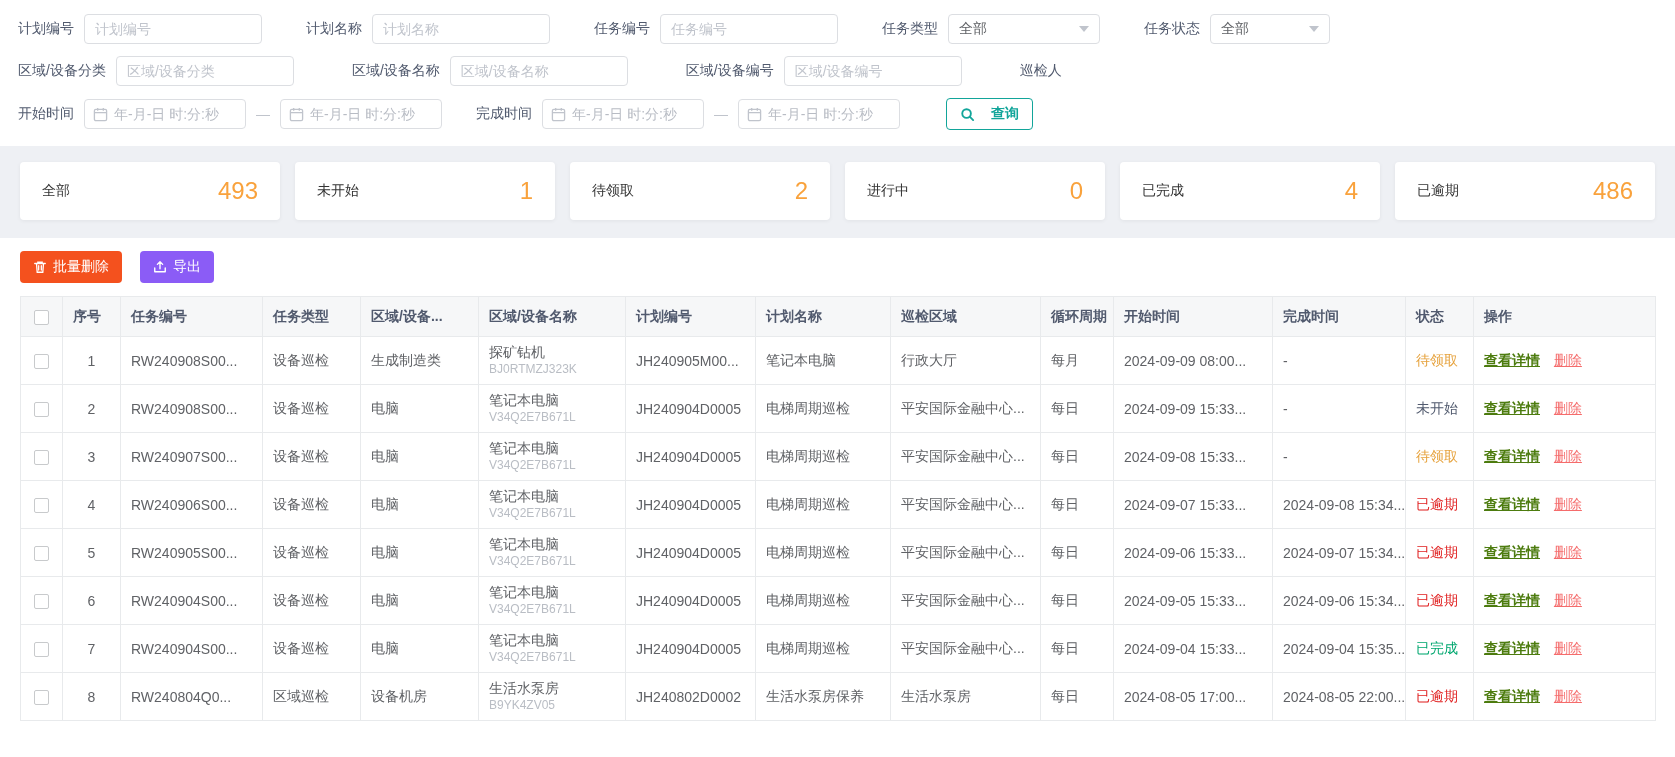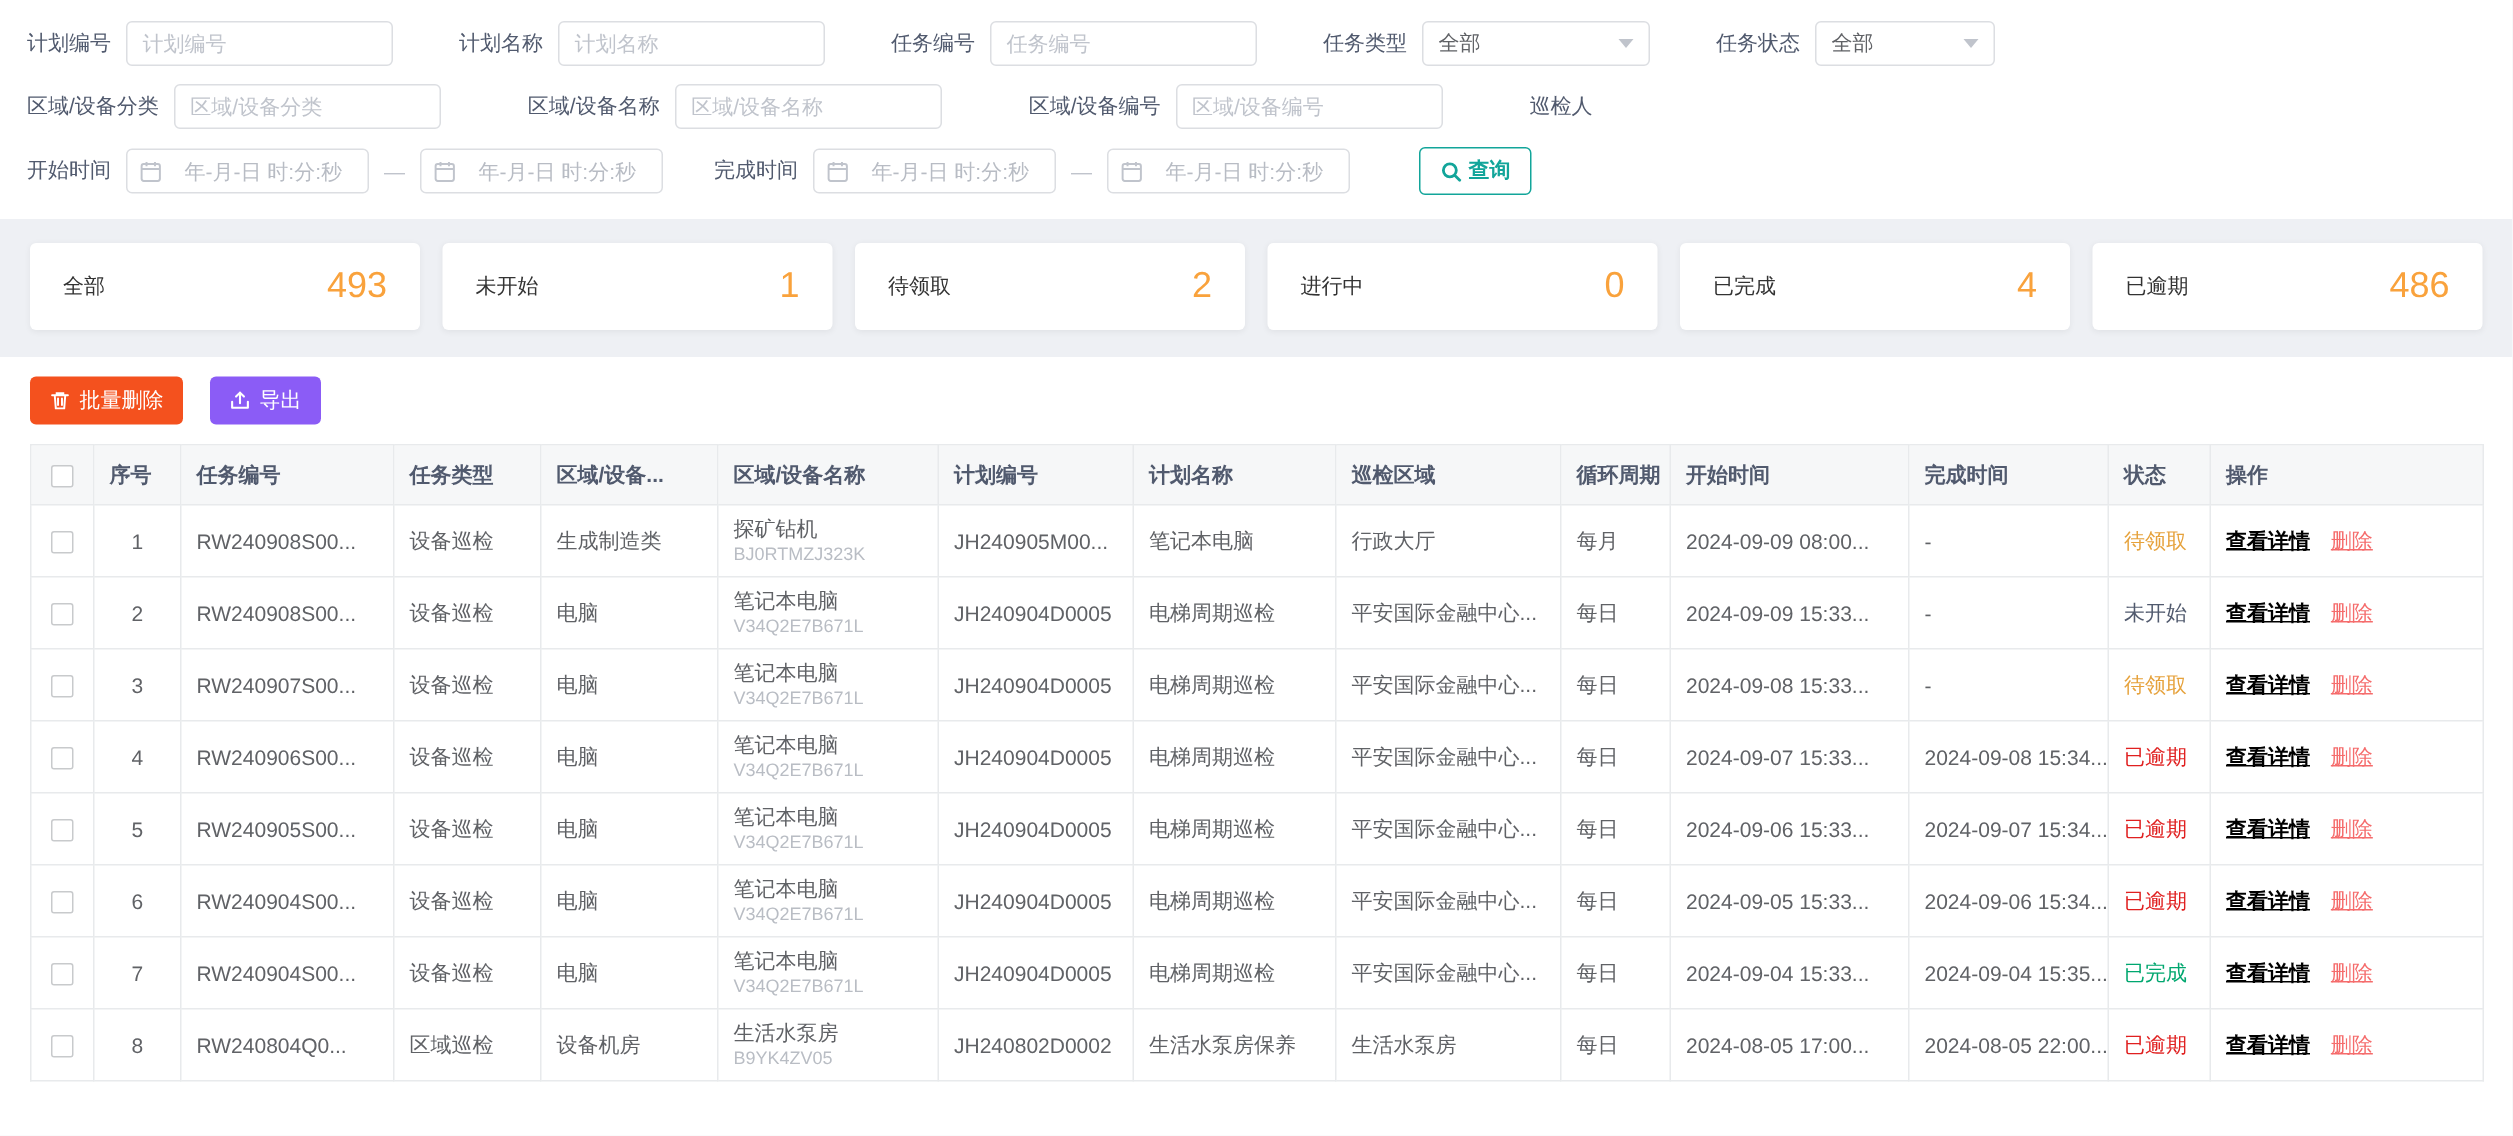--- a/index.html
+++ b/index.html
@@ -34,28 +34,28 @@
     width: 0; height: 0; border-left: 5px solid transparent;
     border-right: 5px solid transparent; border-top: 6px solid #c0c4cc;
   }
   .date-input {
     height: 30px; width: 162px; border: 1px solid #dcdee2; border-radius: 4px;
     background: #fff; display: flex; align-items: center; padding: 0 8px;
   }
   .date-input svg { flex: 0 0 auto; margin-right: 6px; }
   .date-input input {
     border: none; outline: none; width: 100%; font-size: 14px; color: #606266;
-    font-family: "Liberation Sans", "DejaVu Sans", sans-serif; background: transparent; text-align: center;
+    font-family: "Liberation Sans", "DejaVu Sans", sans-serif; background: transparent;
   }
   .date-input input::placeholder { color: #b8bcc4; }
   .range-sep { color: #c0c4cc; margin: 0 10px; }
   .btn-search {
     height: 32px; margin-left: 46px; padding: 0 13px; background: #fff;
     border: 1px solid #12a59a; color: #12a59a; font-weight: bold; font-size: 14px;
-    border-radius: 4px; display: inline-flex; align-items: center; gap: 4px; cursor: pointer;
+    border-radius: 4px; display: inline-flex; align-items: center; gap: 16px; cursor: pointer;
     font-family: "Liberation Sans", "DejaVu Sans", sans-serif;
   }
 
   
   .stats-row { display: flex; gap: 15px; padding: 16px 20px 18px 20px; }
   .stat-card {
     flex: 1; height: 58px; background: #fff; border-radius: 4px;
     box-shadow: 0 1px 4px rgba(0,0,0,0.06);
     display: flex; align-items: center; justify-content: space-between;
     padding: 0 22px; cursor: pointer;
@@ -89,21 +89,21 @@
   .sub-code { color: #b9bdc4; font-size: 12px; }
   .checkbox {
     display: inline-block; width: 15px; height: 15px; border: 1px solid #c8cacc;
     border-radius: 2px; background: #fff; vertical-align: middle; cursor: pointer;
   }
   .st-pending  { color: #e6a23c; }
   .st-notstart { color: #515a6e; }
   .st-overdue  { color: #e02020; }
   .st-done     { color: #00a76f; }
   .link { text-decoration: underline; cursor: pointer; }
-  .link-view { color: #000000; margin-right: 10px; font-weight: bold; }
+  .link-view { color: #4d7c0f; margin-right: 10px; font-weight: bold; }
   .link-delete { color: #f56c6c; }
 </style>
 </head>
 <body>
 
 <div class="filter-panel">
   <div class="filter-row">
     <div class="f-item">
       <span class="f-label">计划编号</span>
       <input class="f-input" placeholder="计划编号" style="">

